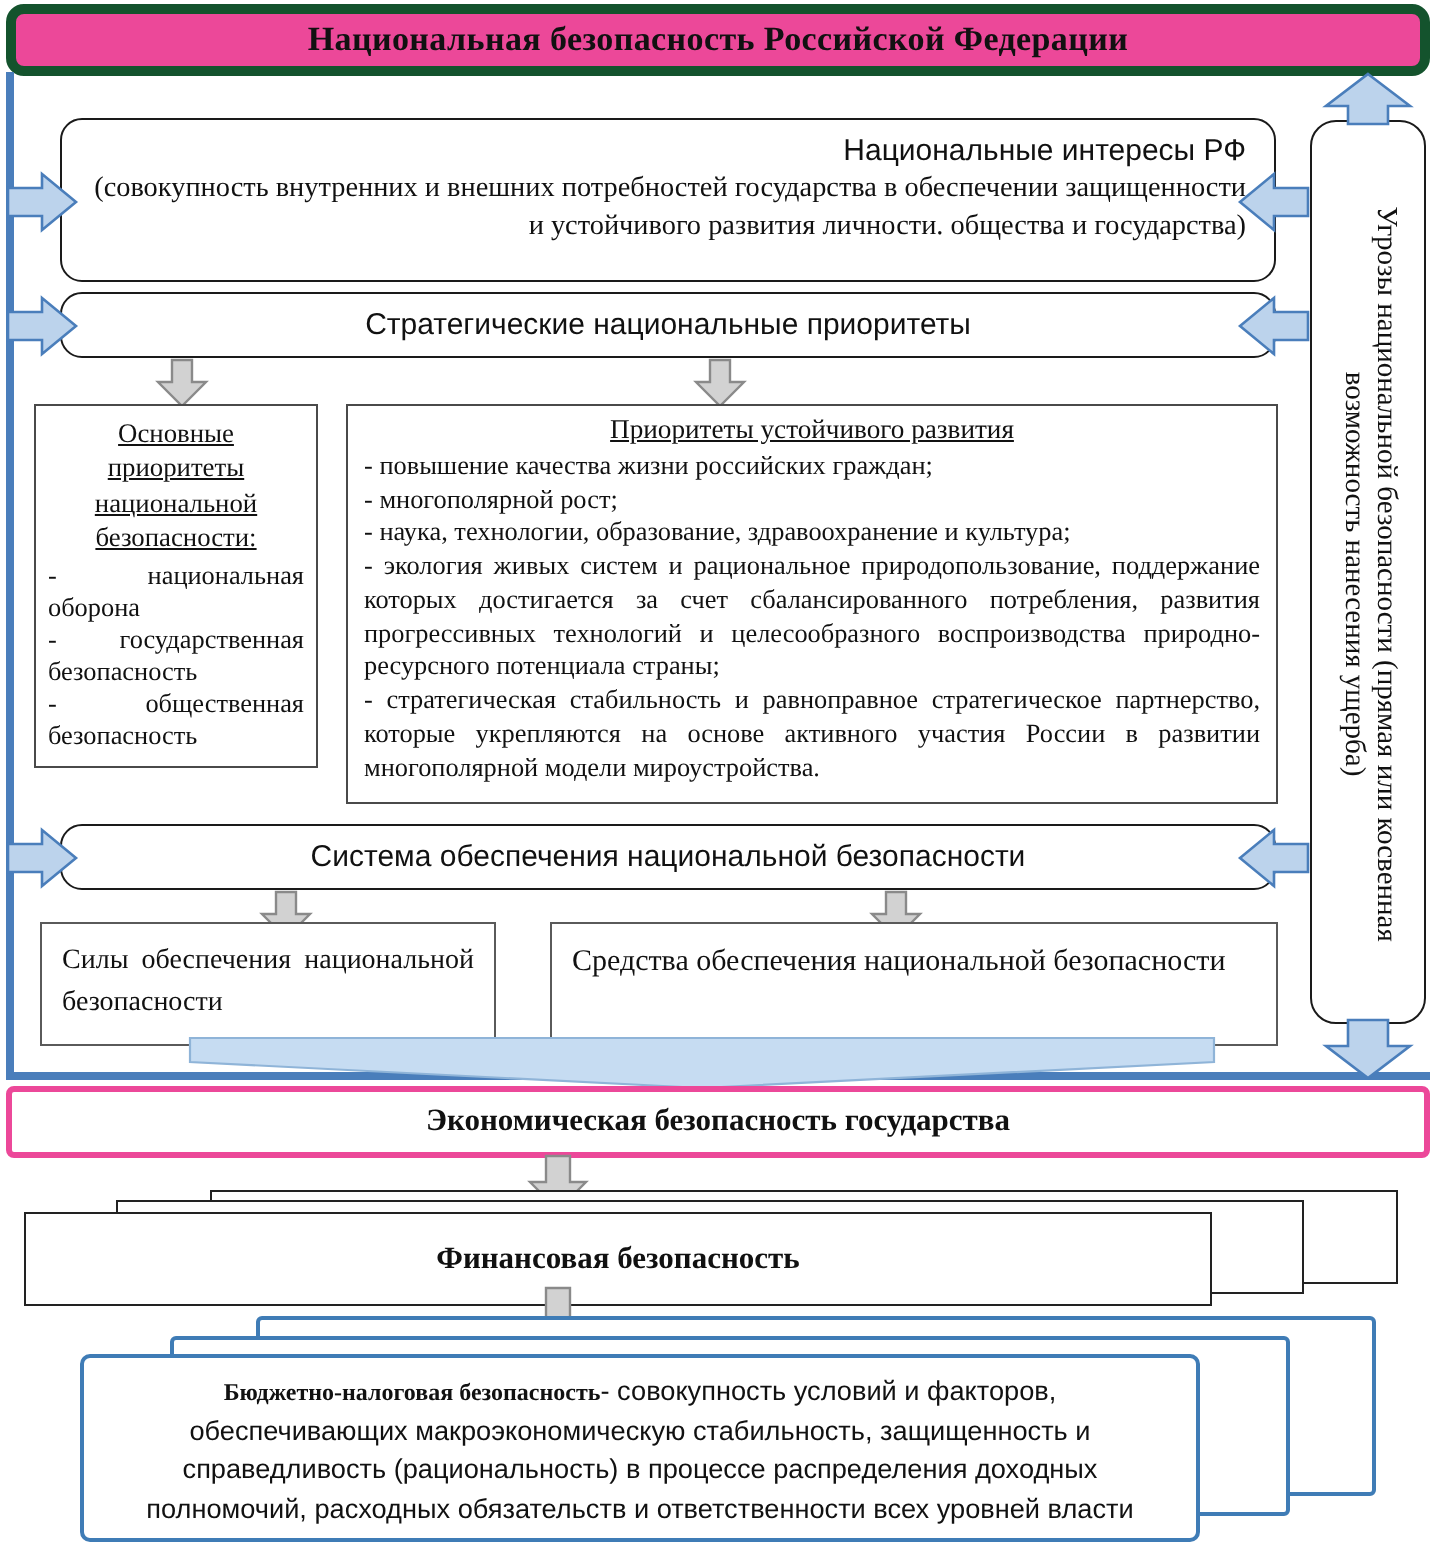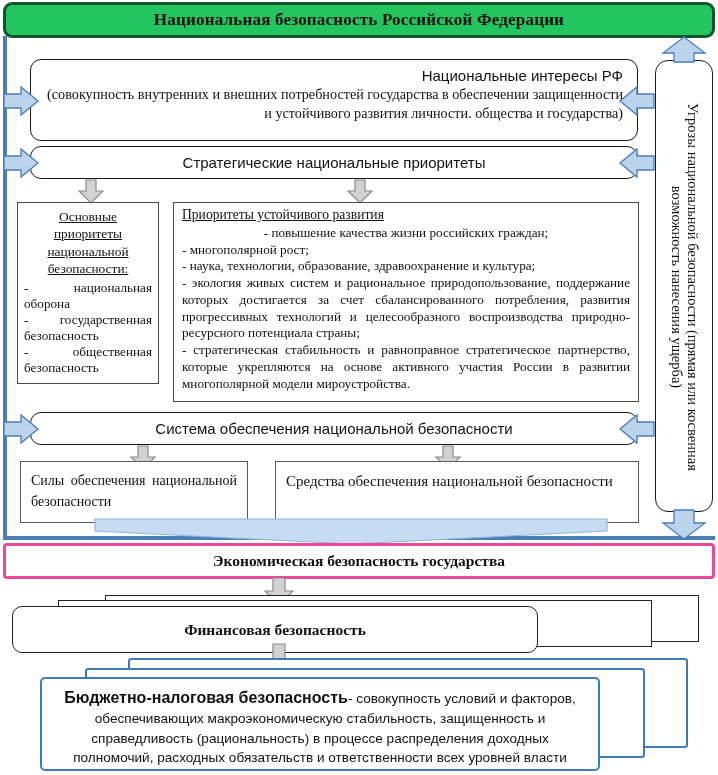--- a/index.html
+++ b/index.html
@@ -16,23 +16,23 @@
     background:#fff;
   }
 
   
   .abs{position:absolute;box-sizing:border-box;}
   .ctr{display:flex;align-items:center;justify-content:center;text-align:center;}
 
   
   .title-box{
     left:3px; top:2px; width:712px; height:36px;
-    border:3px solid #14532d;
+    border:5px solid #14532d;
     border-radius:9px;
-    background:#22c55e;
+    background:#ec4899;
     font-weight:bold;
     font-size:17px;
     letter-spacing:.2px;
   }
 
   
   .outer-frame{
     left:3px; top:36px; width:712px; height:504px;
     border-left:4px solid #4a7ebb;
     border-right:0;
@@ -155,22 +155,22 @@
     <div style="padding:5px 6px 0 6px;">
       <div class="body-serif u-title" style="text-align:center; font-size:13.4px; line-height:1.3;">Основные приоритеты национальной безопасности:</div>
       <div class="body-serif" style="text-align:justify; font-size:13.2px; line-height:1.22; margin-top:2px;">-  национальная оборона</div>
       <div class="body-serif" style="text-align:justify; font-size:13.2px; line-height:1.22;">-  государственная безопасность</div>
       <div class="body-serif" style="text-align:justify; font-size:13.2px; line-height:1.22;">-  общественная безопасность</div>
     </div>
   </div>
 
   <div class="abs sbox" style="left:173px; top:202px; width:466px; height:200px; border-color:#4a4a4a;">
     <div style="padding:4px 8px 0 8px;">
-      <div class="body-serif u-title" style="font-size:13.6px;text-decoration:underline;">Приоритеты устойчивого развития</div>
-      <div class="body-serif" style="text-align:center; font-size:13.2px; line-height:1.27; margin-top:2px;">- повышение качества жизни российских граждан;</div>
+      <div class="body-serif u-title" style="text-align:center; font-size:13.6px;text-decoration:underline;">Приоритеты устойчивого развития</div>
+      <div class="body-serif" style="text-align:left; font-size:13.2px; line-height:1.27; margin-top:2px;">- повышение качества жизни российских граждан;</div>
       <div class="body-serif" style="text-align:left; font-size:13.2px; line-height:1.27;">- многополярной рост;</div>
       <div class="body-serif" style="text-align:left; font-size:13.2px; line-height:1.27;">- наука, технологии, образование, здравоохранение и культура;</div>
       <div class="body-serif" style="text-align:justify; font-size:13.2px; line-height:1.27;">- экология живых систем и рациональное природопользование, поддержание которых достигается за счет сбалансированного потребления, развития прогрессивных технологий и целесообразного воспроизводства природно-ресурсного потенциала страны;</div>
       <div class="body-serif" style="text-align:justify; font-size:13.2px; line-height:1.27;">- стратегическая стабильность и равноправное стратегическое партнерство, которые укрепляются на основе активного участия России в развитии многополярной модели мироустройства.</div>
     </div>
   </div>
 
   <div class="abs rbox ctr" style="left:30px; top:412px; width:608px; height:33px;">
     <span class="hdr-sans">Система обеспечения национальной безопасности</span>
   </div>
@@ -205,30 +205,30 @@
               border:3px solid #ec4899; border-radius:4px; background:#fff;">
     <span style="font-weight:bold; font-size:15.5px;">Экономическая безопасность государства</span>
   </div>
 
   <svg class="abs" style="left:264px; top:578px;" width="30" height="28">
     <polygon points="9,0 21,0 21,13 29,13 15,27 1,13 9,13" fill="#d2d2d2" stroke="#8a8a8a" stroke-width="1.2"></polygon>
   </svg>
 
   <div class="abs stack-white" style="left:105px; top:595px; width:594px; height:47px;"></div>
   <div class="abs stack-white" style="left:58px; top:600px; width:594px; height:47px;"></div>
-  <div class="abs stack-white ctr" style="left:12px; top:606px; width:526px; height:47px;border-radius:10px;">
+  <div class="abs stack-white ctr" style="left:12px; top:606px; width:594px; height:47px;">
     <span style="font-weight:bold; font-size:15.5px;">Финансовая безопасность</span>
   </div>
 
   <svg class="abs" style="left:264px; top:644px;" width="30" height="40">
     <polygon points="9,0 21,0 21,25 29,25 15,39 1,25 9,25" fill="#d2d2d2" stroke="#8a8a8a" stroke-width="1.2"></polygon>
   </svg>
 
   <div class="abs stack-blue" style="left:128px; top:658px; width:560px; height:90px; border-radius:3px;"></div>
   <div class="abs stack-blue" style="left:85px; top:668px; width:560px; height:90px; border-radius:3px;"></div>
   <div class="abs stack-blue" style="left:40px; top:677px; width:560px; height:94px; border-radius:5px;">
     <div style="padding:7px 16px 0 16px; text-align:center;
                 font-family:'Liberation Sans', sans-serif; font-size:13.6px; line-height:1.44;">
-      <span style="font-family:Liberation Sans, sans-serif; font-weight:bold; font-size:16px;">Бюджетно-налоговая безопасность</span><span>- совокупность условий и факторов, обеспечивающих макроэкономическую стабильность, защищенность и справедливость (рациональность) в процессе распределения доходных полномочий, расходных обязательств и ответственности всех уровней власти</span>
+      <span style="font-family:Liberation Serif, serif; font-weight:bold; font-size:12px;">Бюджетно-налоговая безопасность</span><span>- совокупность условий и факторов, обеспечивающих макроэкономическую стабильность, защищенность и справедливость (рациональность) в процессе распределения доходных полномочий, расходных обязательств и ответственности всех уровней власти</span>
     </div>
   </div>
 
 </div>
 
 </body></html>

